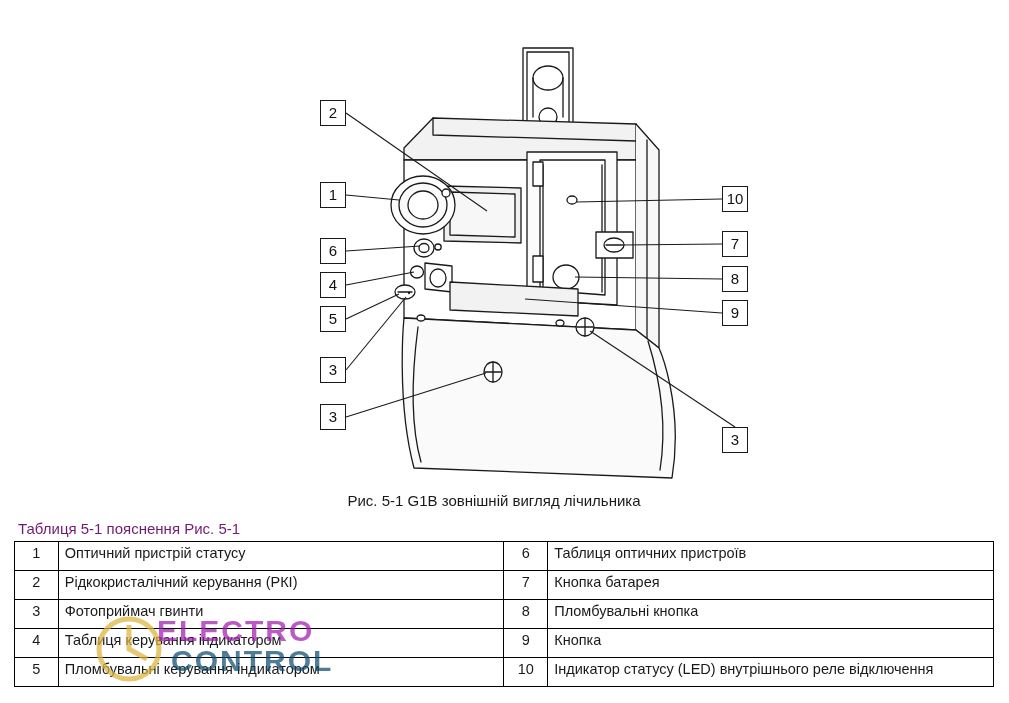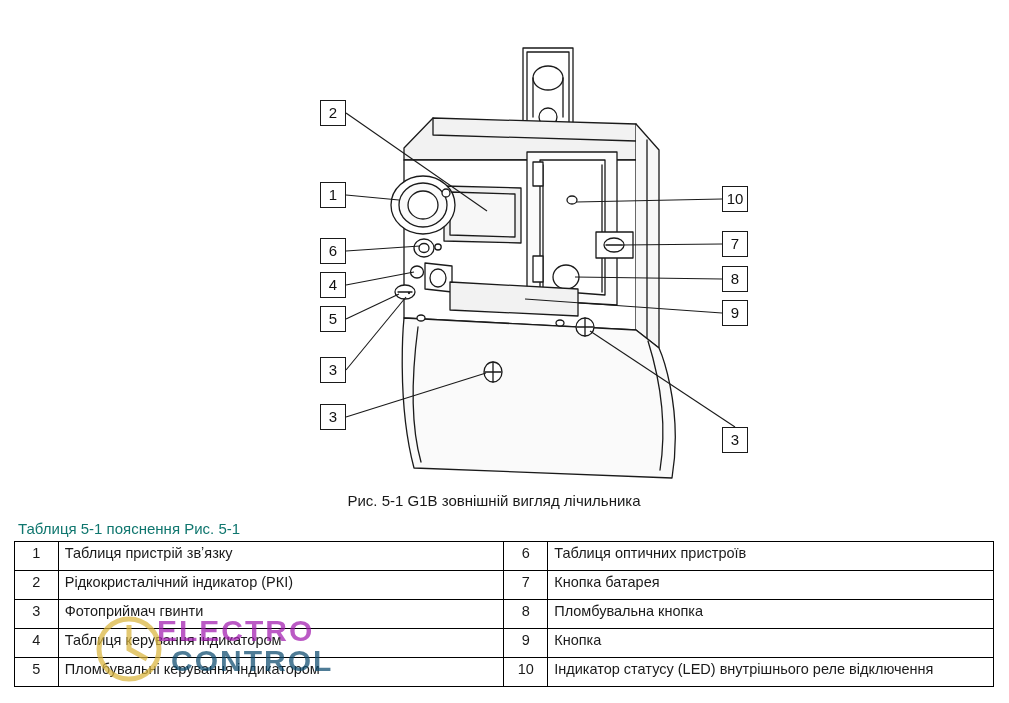--- a/index.html
+++ b/index.html
@@ -54,21 +54,21 @@
     font-size: 15px;
     color: #1a1a1a;
   }
 
   
   #table-heading {
     position: absolute;
     left: 18px;
     top: 520px;
     font-size: 15px;
-    color: #0f766e;
+    color: #701a75;
   }
 
   
   #legend-table {
     position: absolute;
     left: 14px;
     top: 541px;
     width: 980px;
     border-collapse: collapse;
     font-size: 14.5px;
@@ -245,35 +245,35 @@
 
   <div id="fig-caption">Рис. 5-1 G1B зовнішній вигляд лічильника</div>
 </div>
 
 <div id="table-heading">Таблиця 5-1 пояснення Рис. 5-1</div>
 
 <table id="legend-table">
   <tbody id="legend-body">
       <tr>
         <td class="num-cell">1</td>
-        <td class="text-cell">Таблиця пристрій звʼязку</td>
+        <td class="text-cell">Оптичний пристрій статусу</td>
         <td class="num-cell">6</td>
         <td class="text-cell">Таблиця оптичних пристроїв</td>
       </tr>
       <tr>
         <td class="num-cell">2</td>
-        <td class="text-cell">Рідкокристалічний індикатор (РКІ)</td>
+        <td class="text-cell">Рідкокристалічний керування (РКІ)</td>
         <td class="num-cell">7</td>
         <td class="text-cell">Кнопка батарея</td>
       </tr>
       <tr>
         <td class="num-cell">3</td>
         <td class="text-cell">Фотоприймач гвинти</td>
         <td class="num-cell">8</td>
-        <td class="text-cell">Пломбувальна кнопка</td>
+        <td class="text-cell">Пломбувальні кнопка</td>
       </tr>
       <tr>
         <td class="num-cell">4</td>
         <td class="text-cell">Таблиця керування індикатором</td>
         <td class="num-cell">9</td>
         <td class="text-cell">Кнопка</td>
       </tr>
       <tr class="tall">
         <td class="num-cell">5</td>
         <td class="text-cell">Пломбувальні керування індикатором</td>

